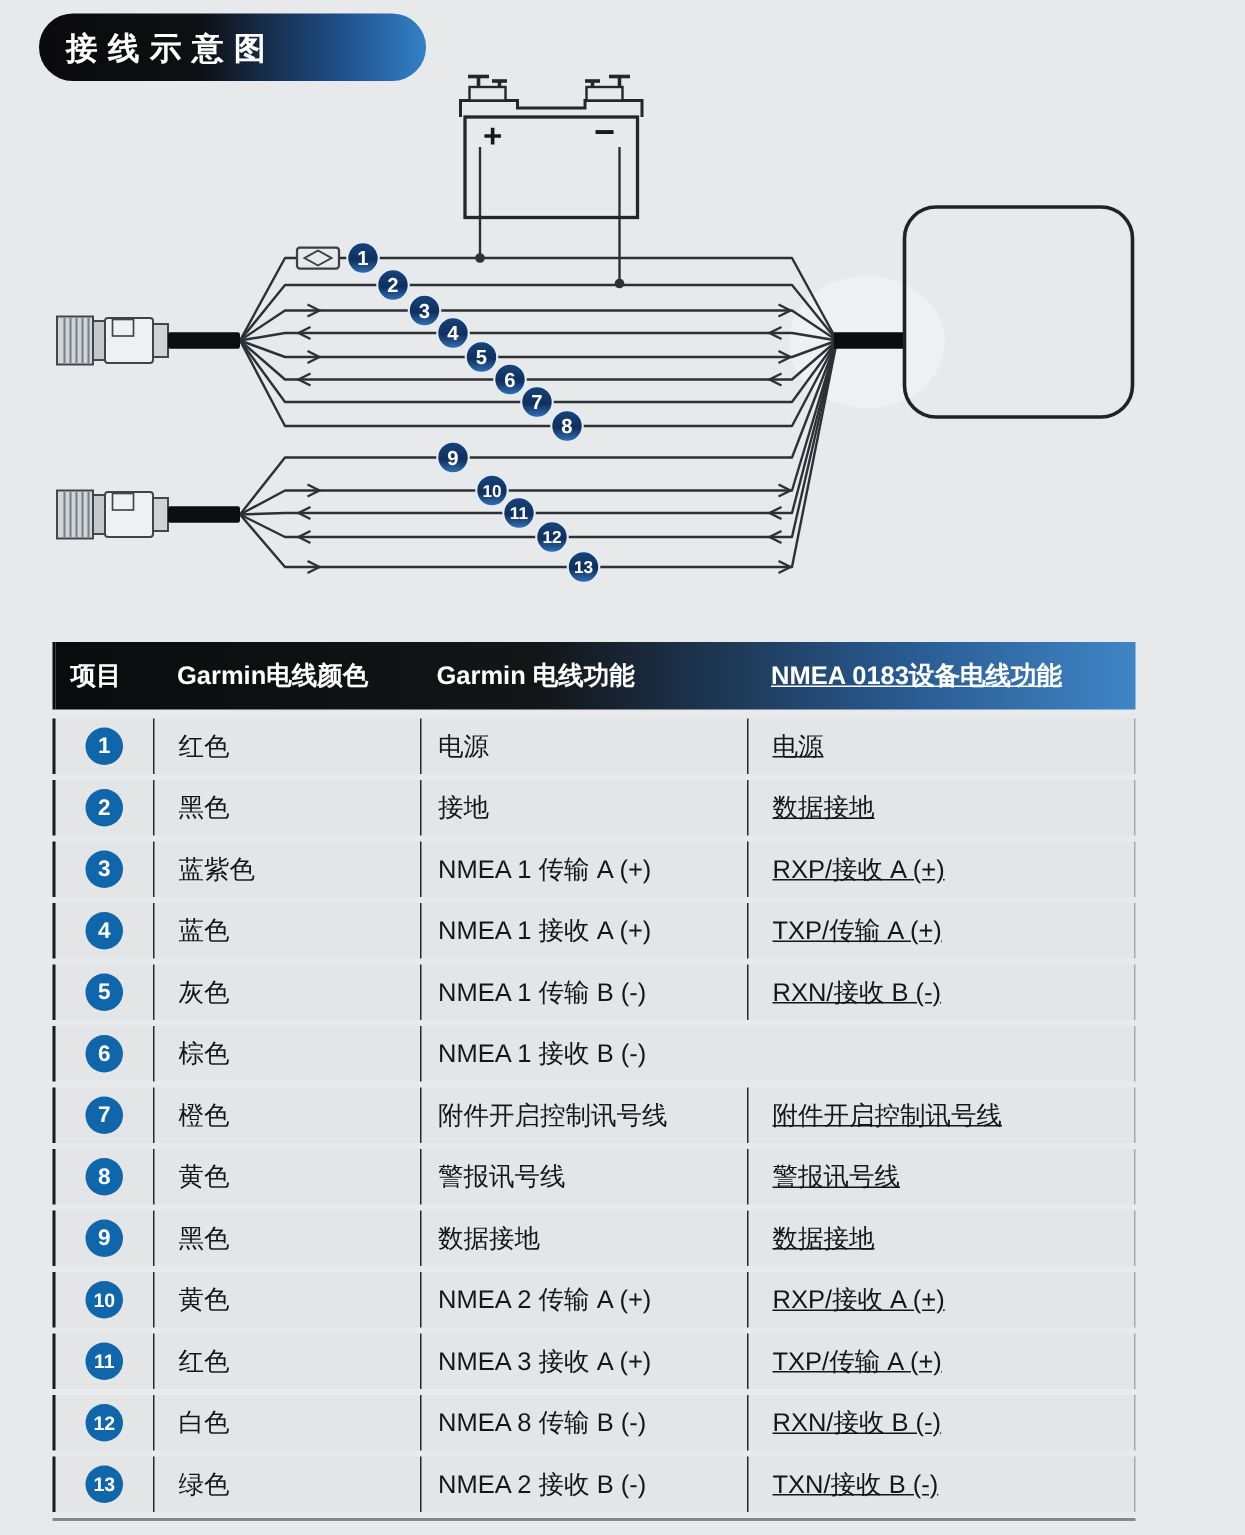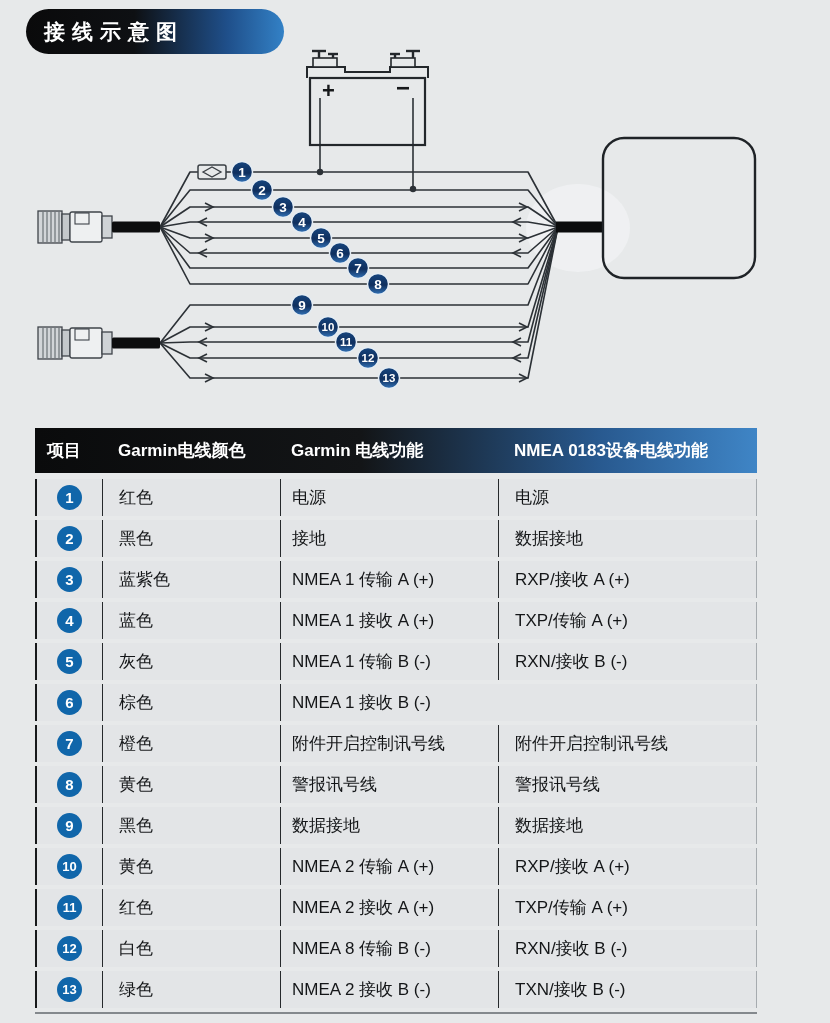--- a/index.html
+++ b/index.html
@@ -27,21 +27,21 @@
     background:linear-gradient(90deg,#0a0b0c 0%,#131517 45%,#28598f 78%,#3f85c6 100%);
   }
   .trow{display:flex;height:37px;margin-bottom:4px;background:#e3e5e7;
         border-left:2px solid #17191b;border-right:1px solid #a6abaf;box-sizing:border-box;}
   .thead{border-left:2px solid #0a0b0c;box-sizing:border-box;}
   .tbody{border-bottom:2px solid #84898d;}
   .c{display:flex;align-items:center;box-sizing:border-box;height:100%;}
   .c1{width:65px;justify-content:center;}
   .c2{width:178px;padding-left:16px;border-left:1px solid #26292c;text-align:right;}
   .c3{width:218px;padding-left:11px;border-left:1px solid #26292c;}
-  .c4{flex:1;padding-left:16px;border-left:1px solid #26292c;}
+  .c4{flex:1;padding-left:16px;border-left:1px solid #26292c;text-decoration:underline;}
   .thead .c2,.thead .c3,.thead .c4{border-left:none;}
   .tbadge{width:25px;height:25px;border-radius:50%;background:#1066aa;color:#fff;
           display:flex;align-items:center;justify-content:center;font-weight:bold;font-size:15px;}
   .tbadge.two{font-size:13px;}
 </style>
 </head>
 <body>
 
 <div class="page">
 
@@ -271,21 +271,21 @@
           </div>
           <div class="c c2">黄色</div>
           <div class="c c3">NMEA 2 传输 A (+)</div>
           <div class="c c4">RXP/接收 A (+)</div>
         </div>
         <div class="trow">
           <div class="c c1">
             <span class="tbadge two">11</span>
           </div>
           <div class="c c2">红色</div>
-          <div class="c c3">NMEA 2 接收 A (+)</div>
+          <div class="c c3">NMEA 3 接收 A (+)</div>
           <div class="c c4">TXP/传输 A (+)</div>
         </div>
         <div class="trow">
           <div class="c c1">
             <span class="tbadge two">12</span>
           </div>
           <div class="c c2">白色</div>
           <div class="c c3">NMEA 8 传输 B (-)</div>
           <div class="c c4">RXN/接收 B (-)</div>
         </div>

